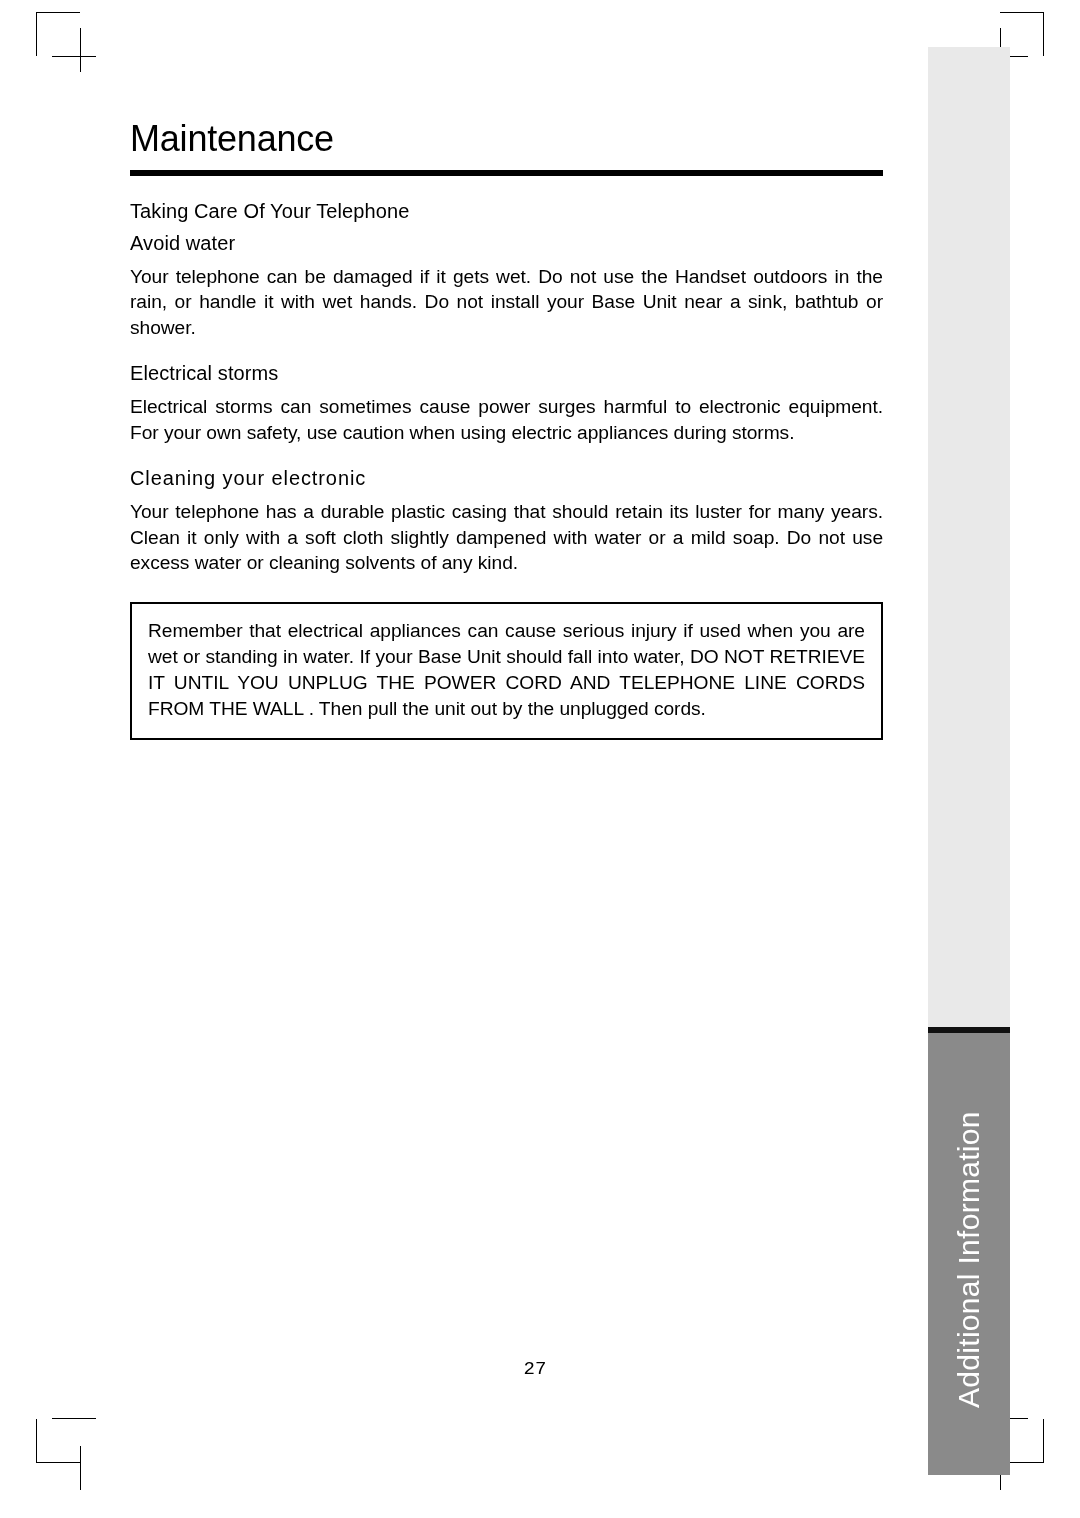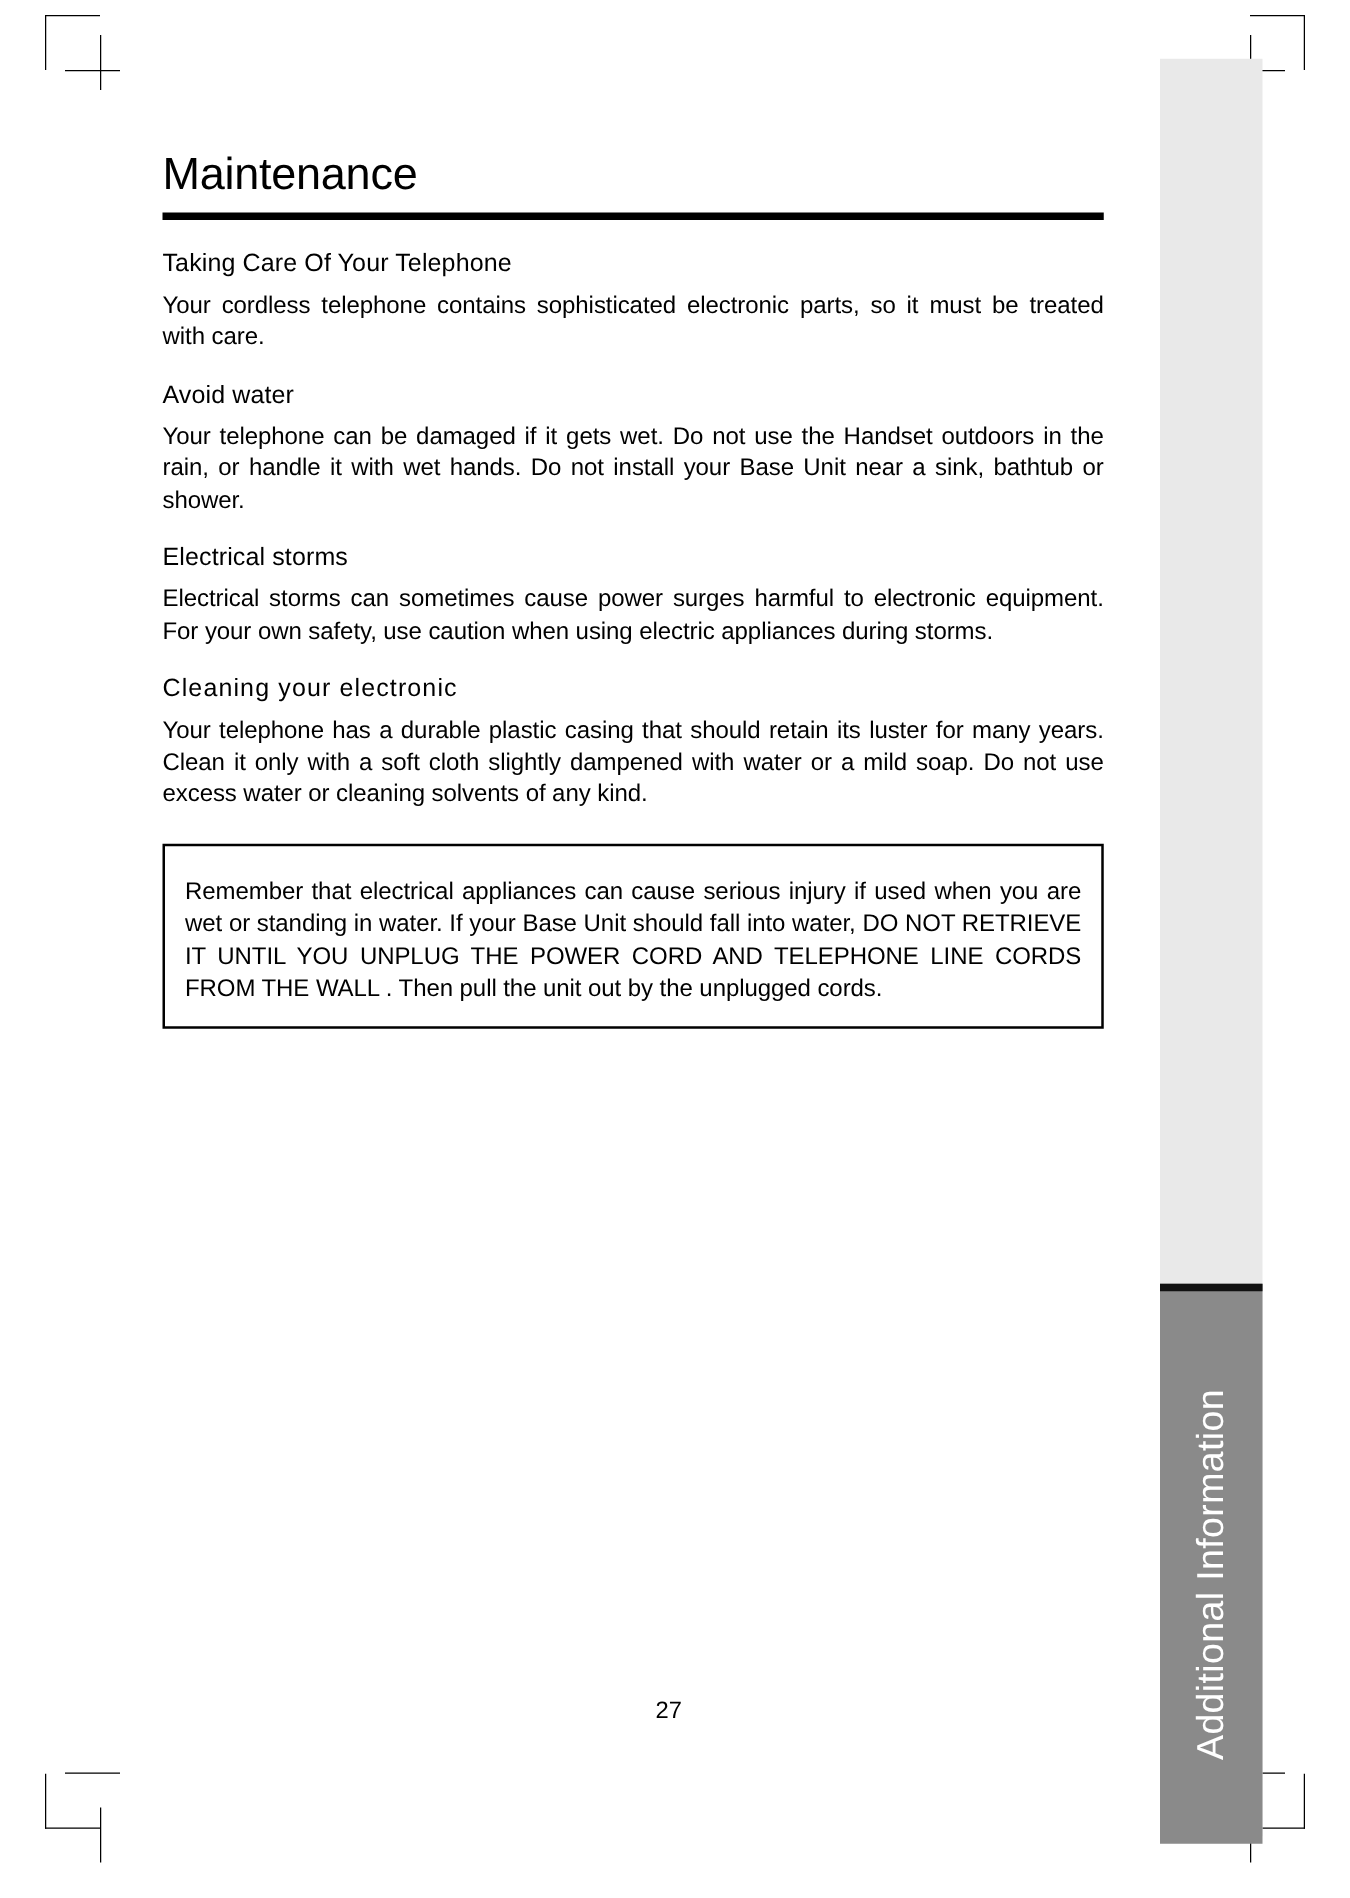--- a/index.html
+++ b/index.html
@@ -126,38 +126,39 @@
     font-size: 19.2px;
     line-height: 25.5px;
     margin: 0 0 22px 0;
     text-align: justify;
     letter-spacing: -0.05px;
   }
   p.body-text.last { margin-bottom: 26px; }
 
   .warning-box {
     border: 2px solid #000;
-    padding: 24px 16px 16px 16px;
+    padding: 14px 16px 16px 16px;
     margin-top: 24px;
   }
   .warning-box p {
     margin: 0;
     font-size: 19.2px;
     line-height: 26px;
     text-align: justify;
     letter-spacing: -0.05px;
   }
 
   .page-number {
     position: absolute;
     left: 0;
     top: 1358px;
     width: 1080px;
     text-align: center;
     font-size: 19px;
+    font-family: Liberation Mono, monospace;
   }
   .page-number span { margin-left: -10px; }
 </style>
 </head>
 <body>
 
 <div class="crop crop-tl">
   <span class="h h1"></span>
     <span class="v v1"></span>
   <span class="h h2"></span>
@@ -185,21 +186,20 @@
 <div class="side-tab"></div>
 <div class="side-tab-dark"></div>
 <div class="side-tab-label">Additional Information</div>
 
 <div class="content">
 
   <h1 class="page-title">Maintenance</h1>
   <div class="title-rule"></div>
 
   <h2 class="section-head">Taking Care Of Your Telephone</h2>
-  <p class="body-text">Your cordless telephone contains sophisticated electronic parts, so it must be treated with care.</p>
 
 
   <h2 class="section-head">Avoid water</h2>
   <p class="body-text">Your telephone can be damaged if it gets wet. Do not use the Handset outdoors in the rain, or handle it with wet hands. Do not install your Base Unit near a sink, bathtub or shower.</p>
 
   <h2 class="section-head">Electrical storms</h2>
   <p class="body-text">Electrical storms can sometimes cause power surges harmful to electronic equipment. For your own safety, use caution when using electric appliances during storms.</p>
 
   <h2 class="section-head spaced">Cleaning your electronic</h2>
   <p class="body-text last">Your telephone has a durable plastic casing that should retain its luster for many years. Clean it only with a soft cloth slightly dampened with water or a mild soap. Do not use excess water or cleaning solvents of any kind.</p>

